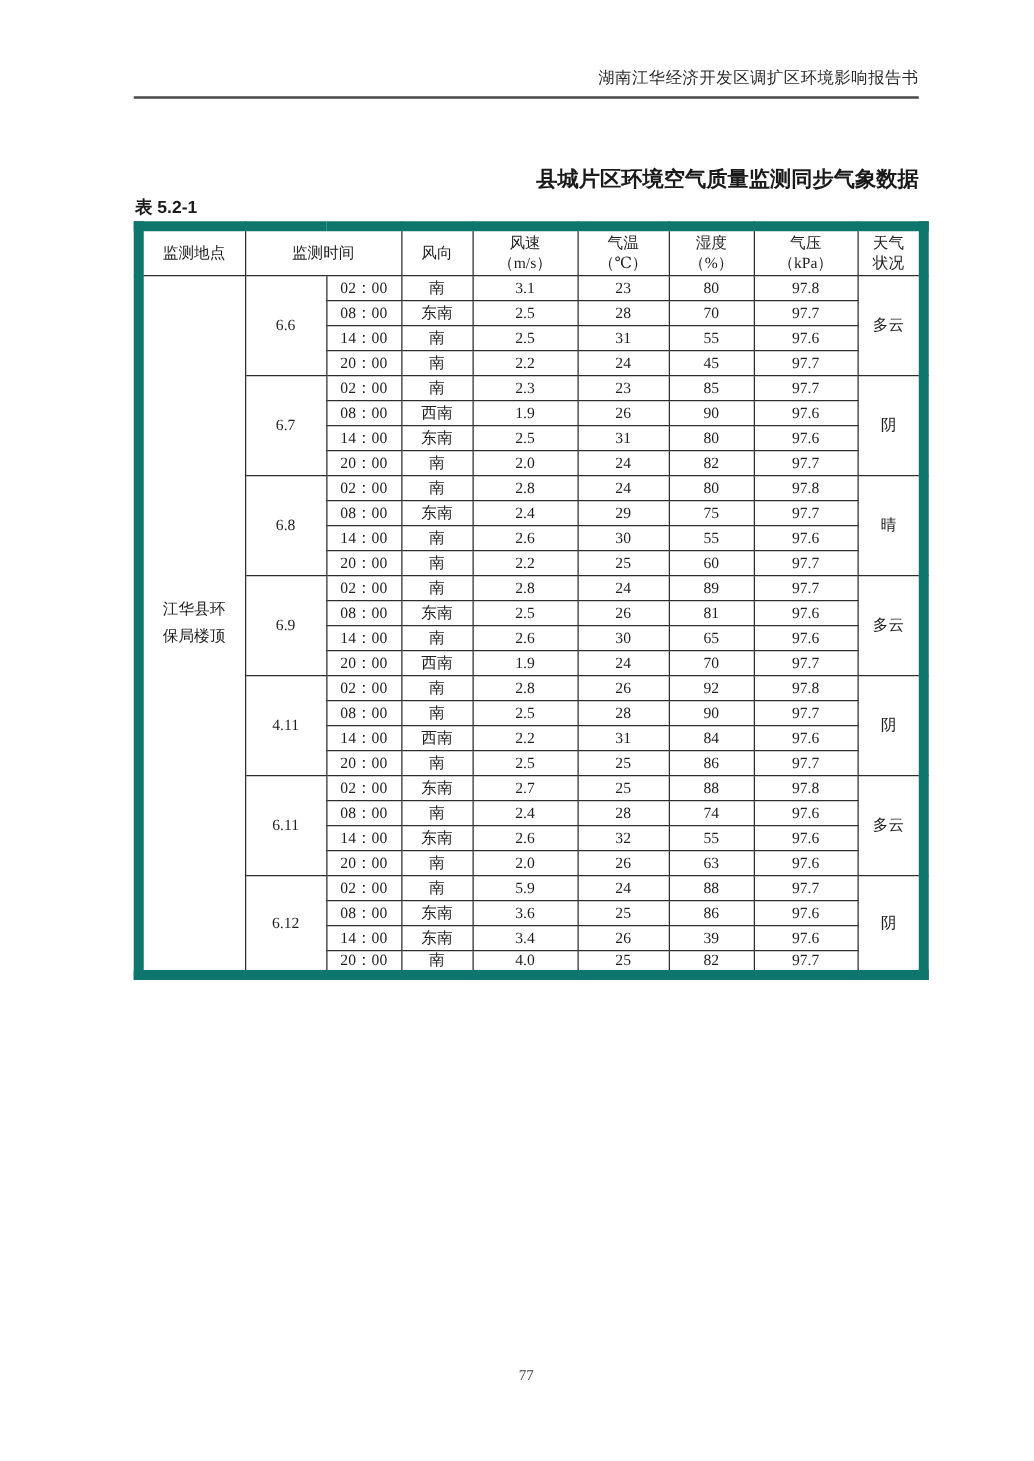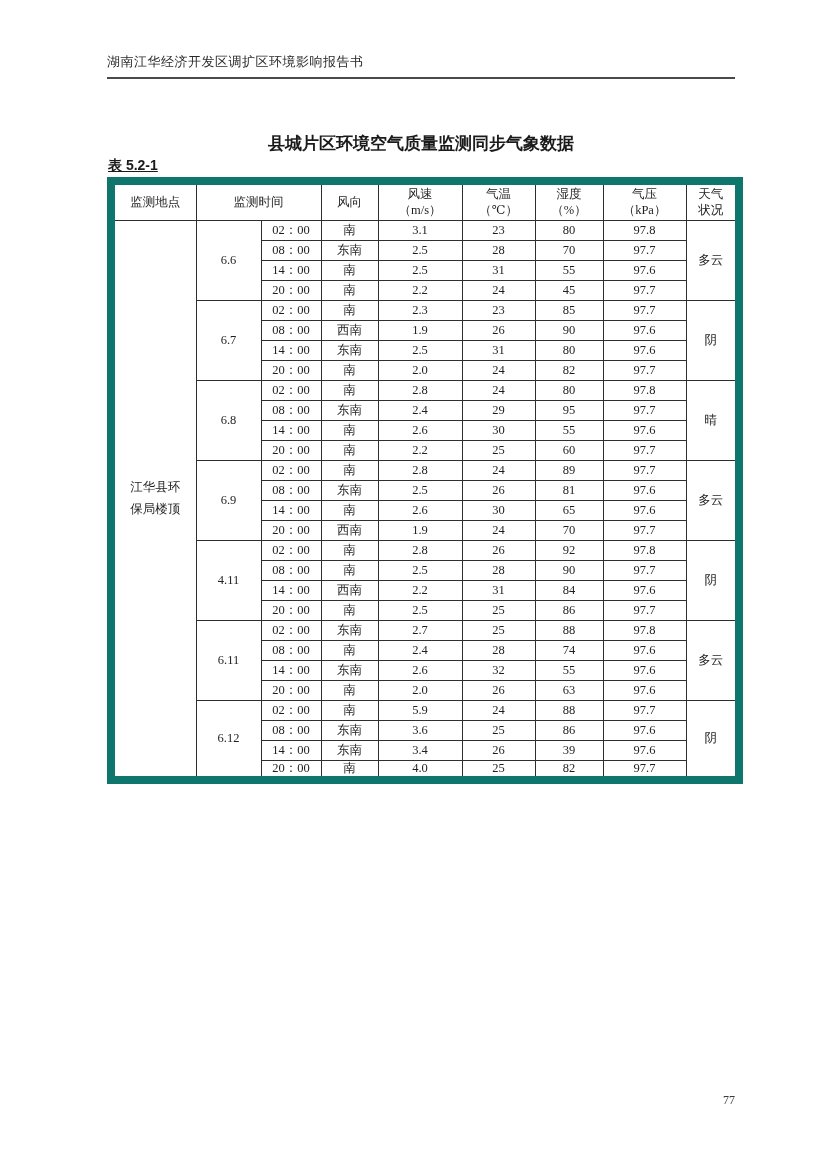--- a/index.html
+++ b/index.html
@@ -5,47 +5,46 @@
   * { margin: 0; padding: 0; box-sizing: border-box; }
   html, body { width: 827px; height: 1169px; background: #ffffff; }
   body {
     position: relative;
     font-family: "Liberation Serif", "DejaVu Serif", serif;
     color: #1f1f1f;
   }
   .page-header {
     position: absolute;
     top: 53px; left: 107px; width: 628px;
-    text-align: left;
+    text-align: right;
     font-size: 13px;
     letter-spacing: 0.5px;
     color: #2a2a2a;
   }
   .header-rule {
     position: absolute;
     top: 77px; left: 107px; width: 628px;
     border-top: 2px solid #4a4a4a;
   }
   .doc-title {
     position: absolute;
     top: 132px; left: 107px; width: 628px;
-    text-align: center;
+    text-align: right;
     font-family: "Liberation Sans", "DejaVu Sans", sans-serif;
     font-weight: bold;
     font-size: 17px;
     color: #1a1a1a;
   }
   .table-label {
     position: absolute;
     top: 157px; left: 108px;
     font-family: "Liberation Sans", "DejaVu Sans", sans-serif;
     font-weight: bold;
     font-size: 14px;
     color: #1a1a1a;
-    text-decoration: underline;
   }
   table.weather-table {
     position: absolute;
     top: 177px; left: 107px;
     width: 628px;
     border-collapse: collapse;
     table-layout: fixed;
     border: 8px solid #0f766e;
     font-size: 12.5px;
   }
@@ -63,21 +62,21 @@
   .loc-inner {
     display: inline-block;
     width: 52px;
     word-break: break-all;
     line-height: 1.8;
     text-align: center;
   }
   .page-number {
     position: absolute;
     top: 1093px; left: 107px; width: 628px;
-    text-align: right;
+    text-align: center;
     font-size: 12px;
     color: #3a3a3a;
   }
 </style>
 </head>
 <body>
 
 <div class="page-header">湖南江华经济开发区调扩区环境影响报告书</div>
 <div class="header-rule"></div>
 <div class="doc-title">县城片区环境空气质量监测同步气象数据</div>
@@ -190,21 +189,21 @@
         <td>24</td>
         <td>80</td>
         <td>97.8</td>
         <td rowspan="4">晴</td>
       </tr>
       <tr>
         <td>08：00</td>
         <td>东南</td>
         <td>2.4</td>
         <td>29</td>
-        <td>95</td>
+        <td>75</td>
         <td>97.7</td>
       </tr>
       <tr>
         <td>14：00</td>
         <td>南</td>
         <td>2.6</td>
         <td>30</td>
         <td>55</td>
         <td>97.6</td>
       </tr>

